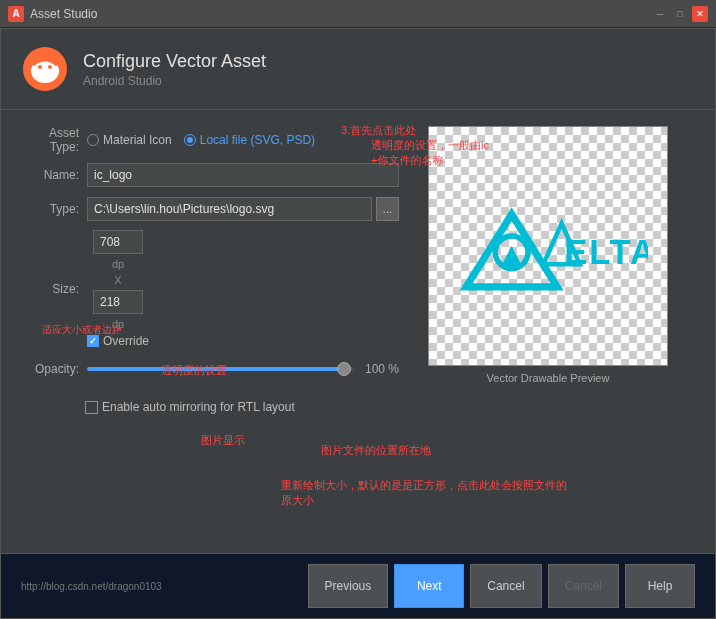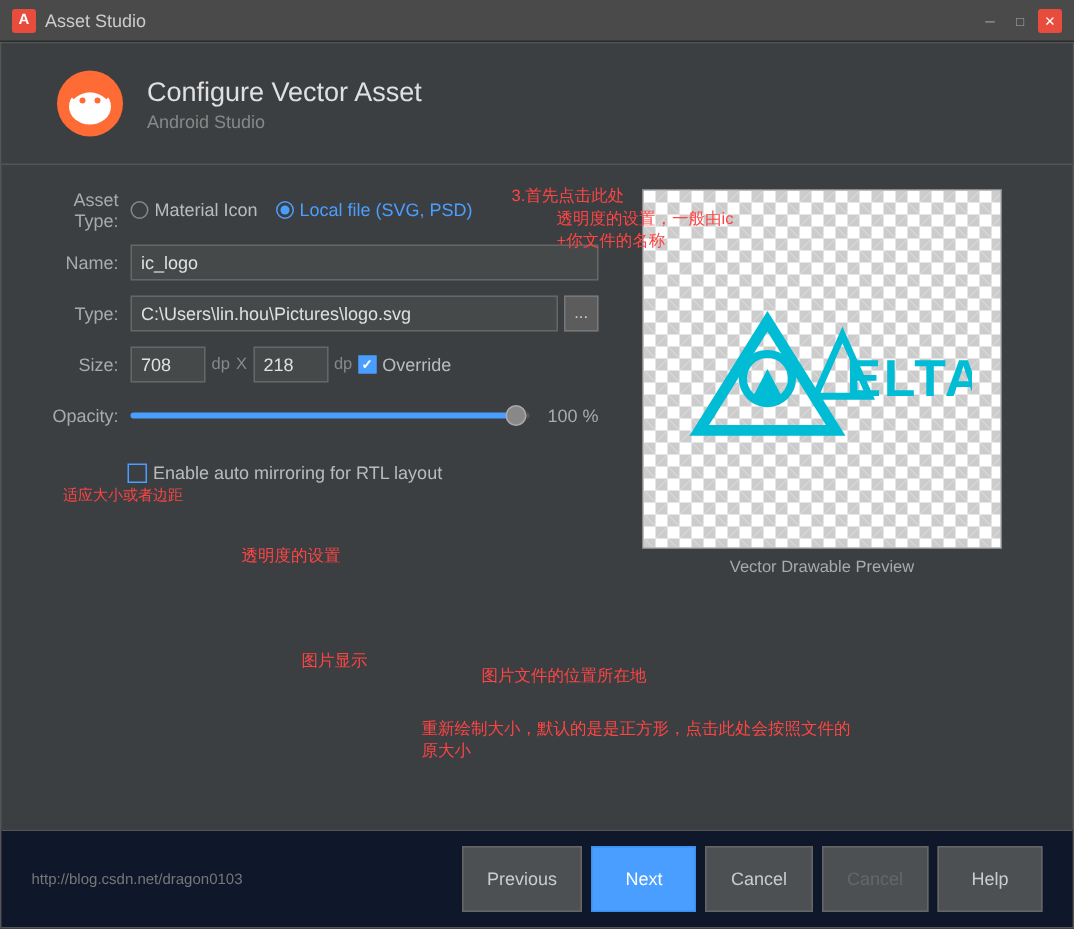--- a/index.html
+++ b/index.html
@@ -57,21 +57,21 @@
     .dialog {
       background: #3c3f41;
       border: 1px solid #555;
       margin: 0;
       height: calc(100% - 28px);
       display: flex;
       flex-direction: column;
     }
     .dialog-header {
       background: #3c3f41;
-      padding: 16px 35px;
+      padding: 16px 20px;
       display: flex;
       align-items: center;
       border-bottom: 1px solid #555;
     }
     .android-logo {
       width: 48px;
       height: 48px;
       margin-right: 14px;
       flex-shrink: 0;
     }
@@ -173,20 +173,21 @@
       color: #cccccc;
       padding: 2px 6px;
       font-size: 11px;
       cursor: pointer;
       height: 24px;
     }
     .size-row {
       display: flex;
       align-items: center;
       gap: 4px;
+      flex-direction: column;
     }
     .size-input {
       width: 50px;
     }
     .dp-label {
       color: #888;
       font-size: 11px;
     }
     .checkbox-container {
       display: flex;

